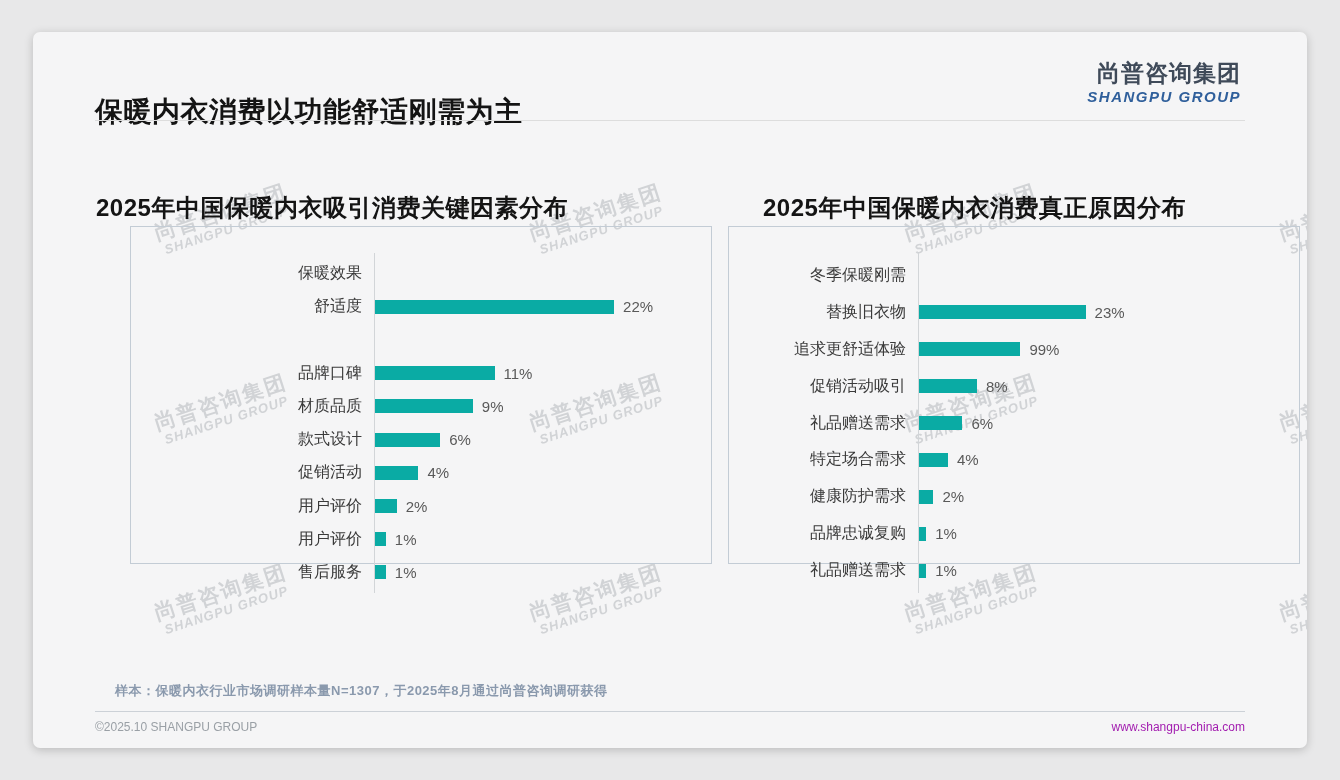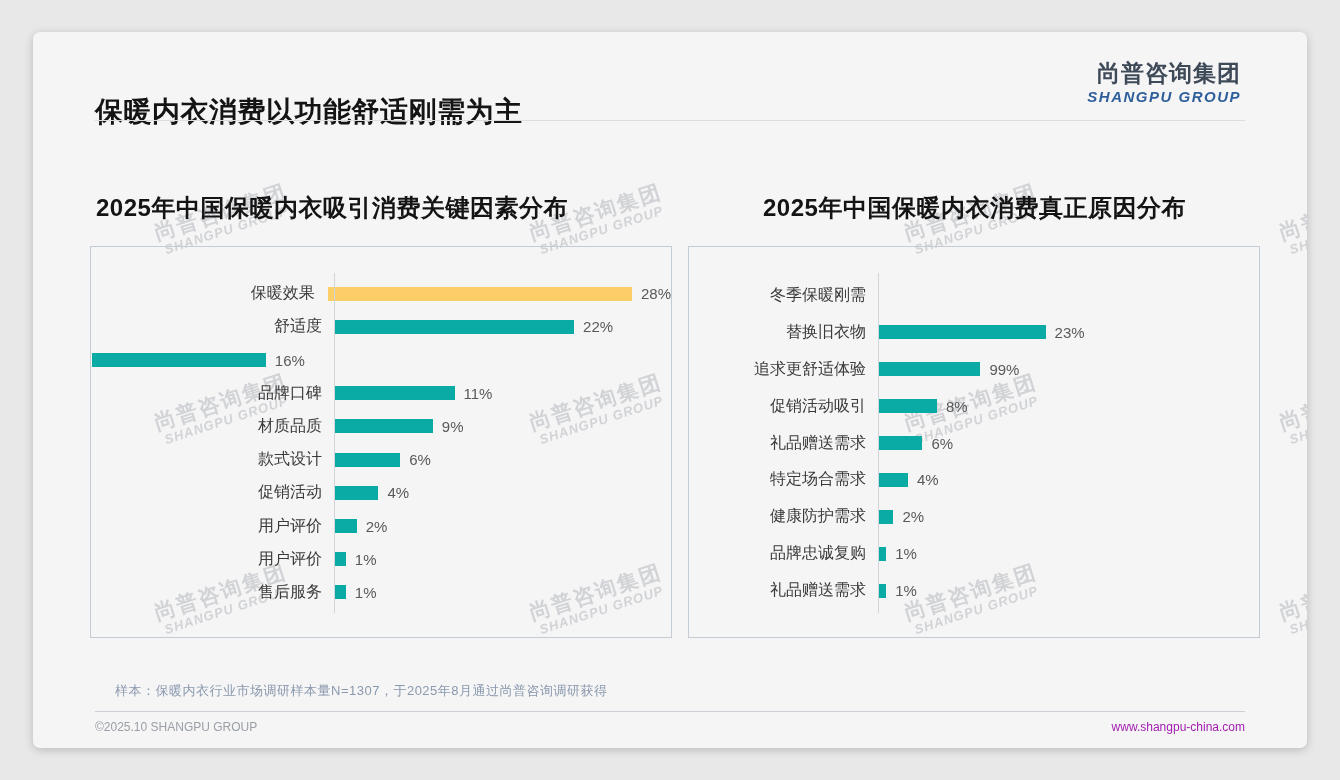--- a/index.html
+++ b/index.html
@@ -31,39 +31,39 @@
   .title-rule{position:absolute;left:62px;right:62px;top:88px;height:1px;background:#dddddd;z-index:2;}
   .logo{position:absolute;right:66px;top:28px;text-align:right;z-index:2;}
   .logo-cn{font-size:23px;font-weight:800;color:#3f4a59;letter-spacing:1px;line-height:1.2;}
   .logo-en{font-size:15px;font-weight:800;font-style:italic;color:#2f5f9b;letter-spacing:1.5px;line-height:1.2;}
   
   .chart-title{position:absolute;z-index:2;font-size:24px;font-weight:800;color:#141414;letter-spacing:.5px;}
   .chart-title.left{left:63px;top:140px;}
   .chart-title.right{left:730px;top:140px;}
   
   .panel{
-    position:absolute;top:214px;height:392px;z-index:2;
-    border:1px solid #c3ccd5;background:transparent;box-sizing:border-box;
+    position:absolute;top:194px;height:338px;z-index:2;
+    border:1px solid #c3ccd5;background:transparent;box-sizing:border-box;margin-left:40px;
   }
   .panel.p-left{left:57px;width:582px;}
   .panel.p-right{left:655px;width:572px;}
   .rows{position:absolute;left:0;top:30px;right:0;height:332px;display:flex;flex-direction:column;}
   .rows::before{
     content:'';position:absolute;left:var(--axis);top:-4px;bottom:-4px;width:1px;background:#d2d5d8;
   }
   .crow{flex:1;display:flex;align-items:center;}
   .clabel{
     width:var(--axis);box-sizing:border-box;padding-right:12px;
     text-align:right;font-size:16px;color:#3a3a3a;white-space:nowrap;
   }
   .ctrack{flex:1;display:flex;align-items:center;height:100%;}
   .cbar{height:14px;background:#0aaba4;margin-left:1px;}
   .cval{font-size:15px;color:#595959;margin-left:9px;white-space:nowrap;}
   
-  .note{position:absolute;left:82px;top:650px;z-index:2;font-size:13px;color:#8a99ad;letter-spacing:.5px;}
+  .note{position:absolute;left:82px;top:650px;z-index:2;font-size:13px;color:#8a99ad;letter-spacing:.5px;font-weight:bold;}
   .footer-rule{position:absolute;left:62px;right:62px;top:679px;height:1px;background:#ccd1d7;z-index:2;}
   .footer-left{position:absolute;left:62px;top:688px;z-index:2;font-size:12px;color:#9aa0a6;text-align:right;}
   .footer-right{position:absolute;right:62px;top:688px;z-index:2;font-size:12px;color:#a21caf;}
 </style>
 </head>
 <body>
 
 <div class="slide">
 
   <div class="wm-layer">
@@ -125,37 +125,29 @@
     <div class="logo-en">SHANGPU GROUP</div>
   </div>
 
   <h2 class="chart-title left">2025年中国保暖内衣吸引消费关键因素分布</h2>
   <h2 class="chart-title right">2025年中国保暖内衣消费真正原因分布</h2>
 
   <section class="panel p-left" style="--axis:243px">
       <div class="rows">
         <div class="crow">
           <div class="clabel">保暖效果</div>
-          <div class="ctrack">
-            <div class="cbar" style="width: 304.267px; background: rgb(252, 206, 104);"></div>
-            <span class="cval">28%</span>
-          </div>
         </div>
         <div class="crow">
           <div class="clabel">舒适度</div>
           <div class="ctrack">
             <div class="cbar" style="width: 239.067px; background: rgb(10, 171, 164);"></div>
             <span class="cval">22%</span>
           </div>
         </div>
         <div class="crow">
-          <div class="ctrack">
-            <div class="cbar" style="width: 173.867px; background: rgb(10, 171, 164);"></div>
-            <span class="cval">16%</span>
-          </div>
         </div>
         <div class="crow">
           <div class="clabel">品牌口碑</div>
           <div class="ctrack">
             <div class="cbar" style="width: 119.533px; background: rgb(10, 171, 164);"></div>
             <span class="cval">11%</span>
           </div>
         </div>
         <div class="crow">
           <div class="clabel">材质品质</div>

